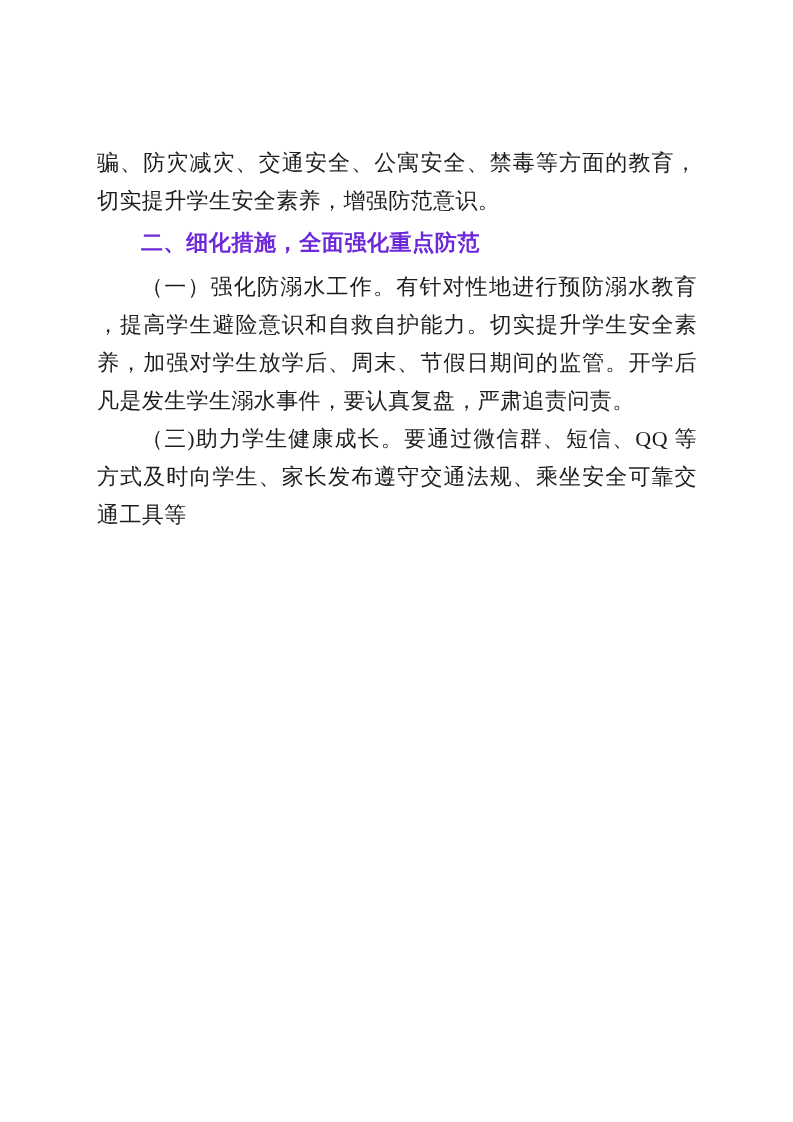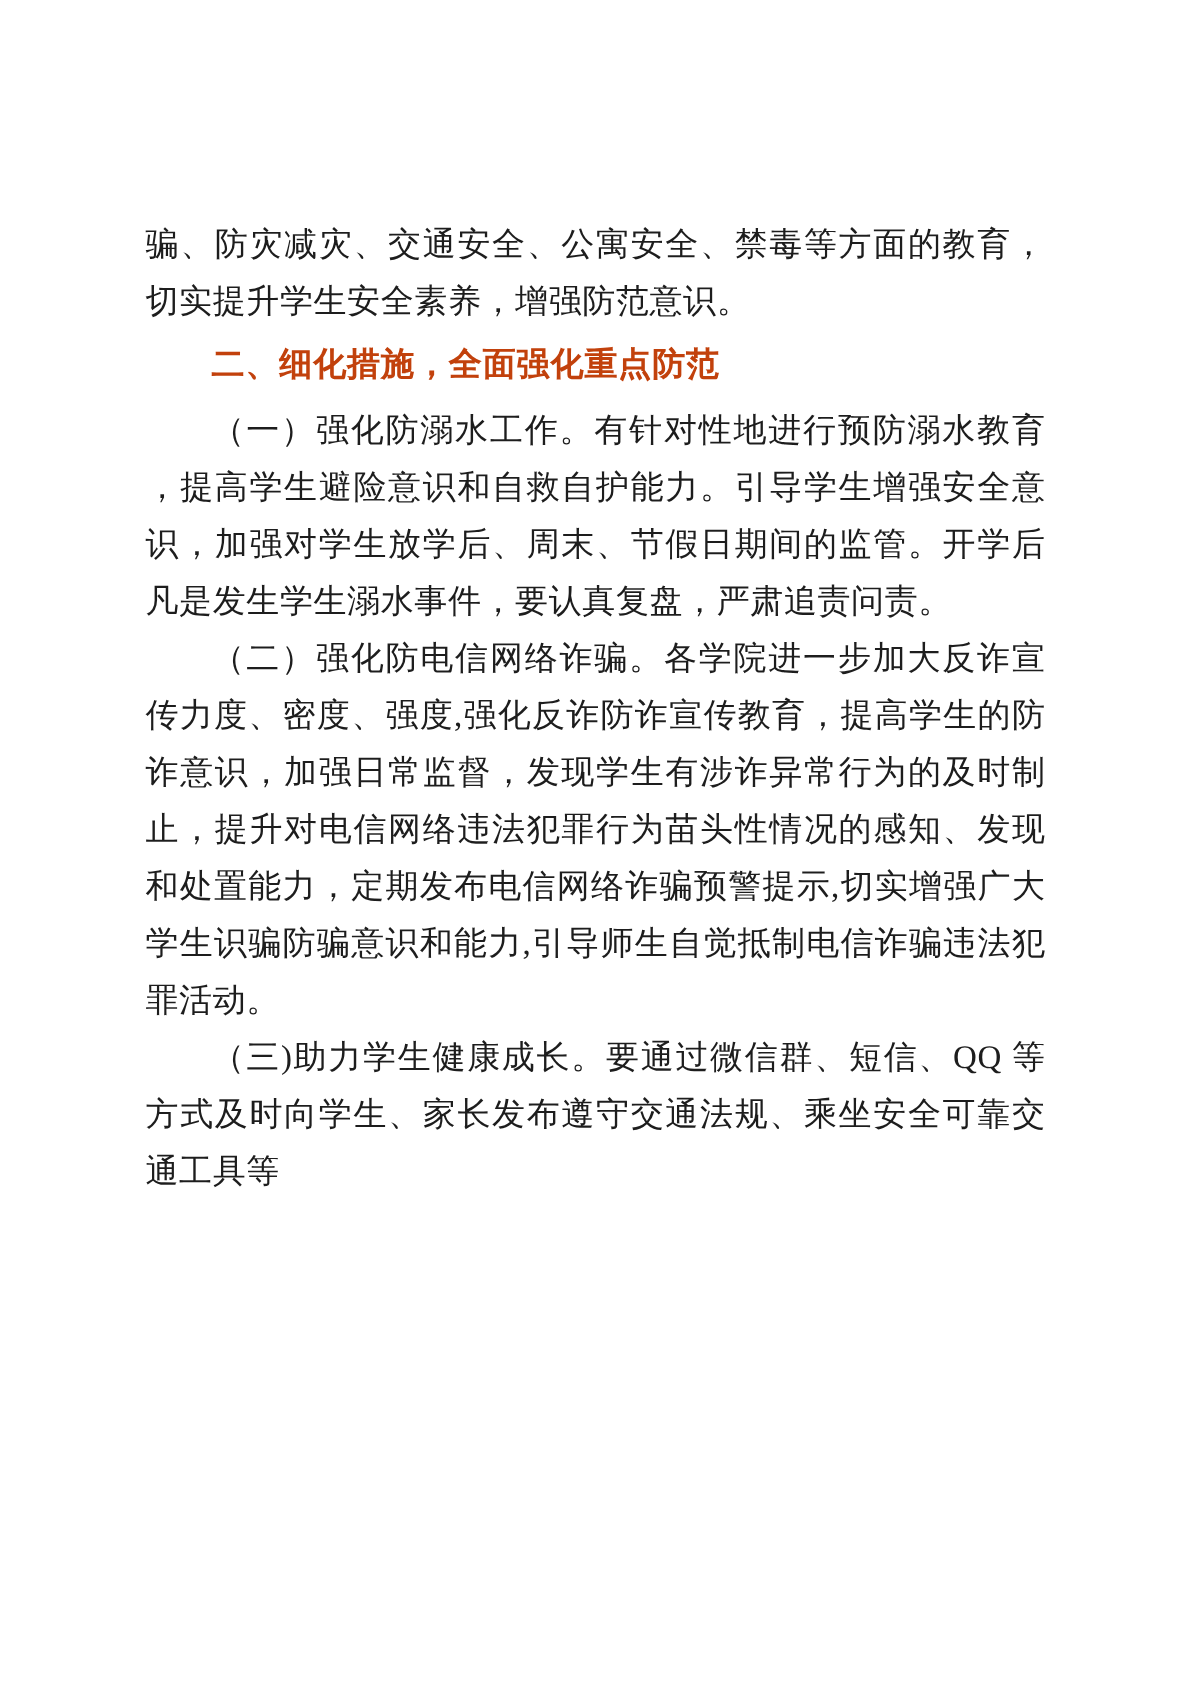--- a/index.html
+++ b/index.html
@@ -36,35 +36,34 @@
     text-indent: 2em;
   }
   .section-heading {
     margin: 4px 0 6px 0;
     font-family: "Liberation Sans", "DejaVu Sans", sans-serif;
     font-weight: 700;
     font-size: 22px;
     line-height: 38px;
     text-indent: 2em;
     letter-spacing: 0.6px;
-    color: #c2410c;
+    color: #6d28d9;
     text-align: left;
   }
 </style>
 </head>
 <body>
 
 <div class="page">
   <div class="content">
 
     <p class="para">骗、防灾减灾、交通安全、公寓安全、禁毒等方面的教育，切实提升学生安全素养，增强防范意识。</p>
 
 
     <h2 class="section-heading">二、细化措施，全面强化重点防范</h2>
 
-    <p class="para indent">（一）强化防溺水工作。有针对性地进行预防溺水教育，提高学生避险意识和自救自护能力。引导学生增强安全意识，加强对学生放学后、周末、节假日期间的监管。开学后凡是发生学生溺水事件，要认真复盘，严肃追责问责。</p>
+    <p class="para indent">（一）强化防溺水工作。有针对性地进行预防溺水教育，提高学生避险意识和自救自护能力。切实提升学生安全素养，加强对学生放学后、周末、节假日期间的监管。开学后凡是发生学生溺水事件，要认真复盘，严肃追责问责。</p>
 
-    <p class="para indent">（二）强化防电信网络诈骗。各学院进一步加大反诈宣传力度、密度、强度,强化反诈防诈宣传教育，提高学生的防诈意识，加强日常监督，发现学生有涉诈异常行为的及时制止，提升对电信网络违法犯罪行为苗头性情况的感知、发现和处置能力，定期发布电信网络诈骗预警提示,切实增强广大学生识骗防骗意识和能力,引导师生自觉抵制电信诈骗违法犯罪活动。</p>
 
     <p class="para indent">（三)助力学生健康成长。要通过微信群、短信、QQ 等方式及时向学生、家长发布遵守交通法规、乘坐安全可靠交通工具等</p>
 
   </div>
 </div>
 
 </body></html>

